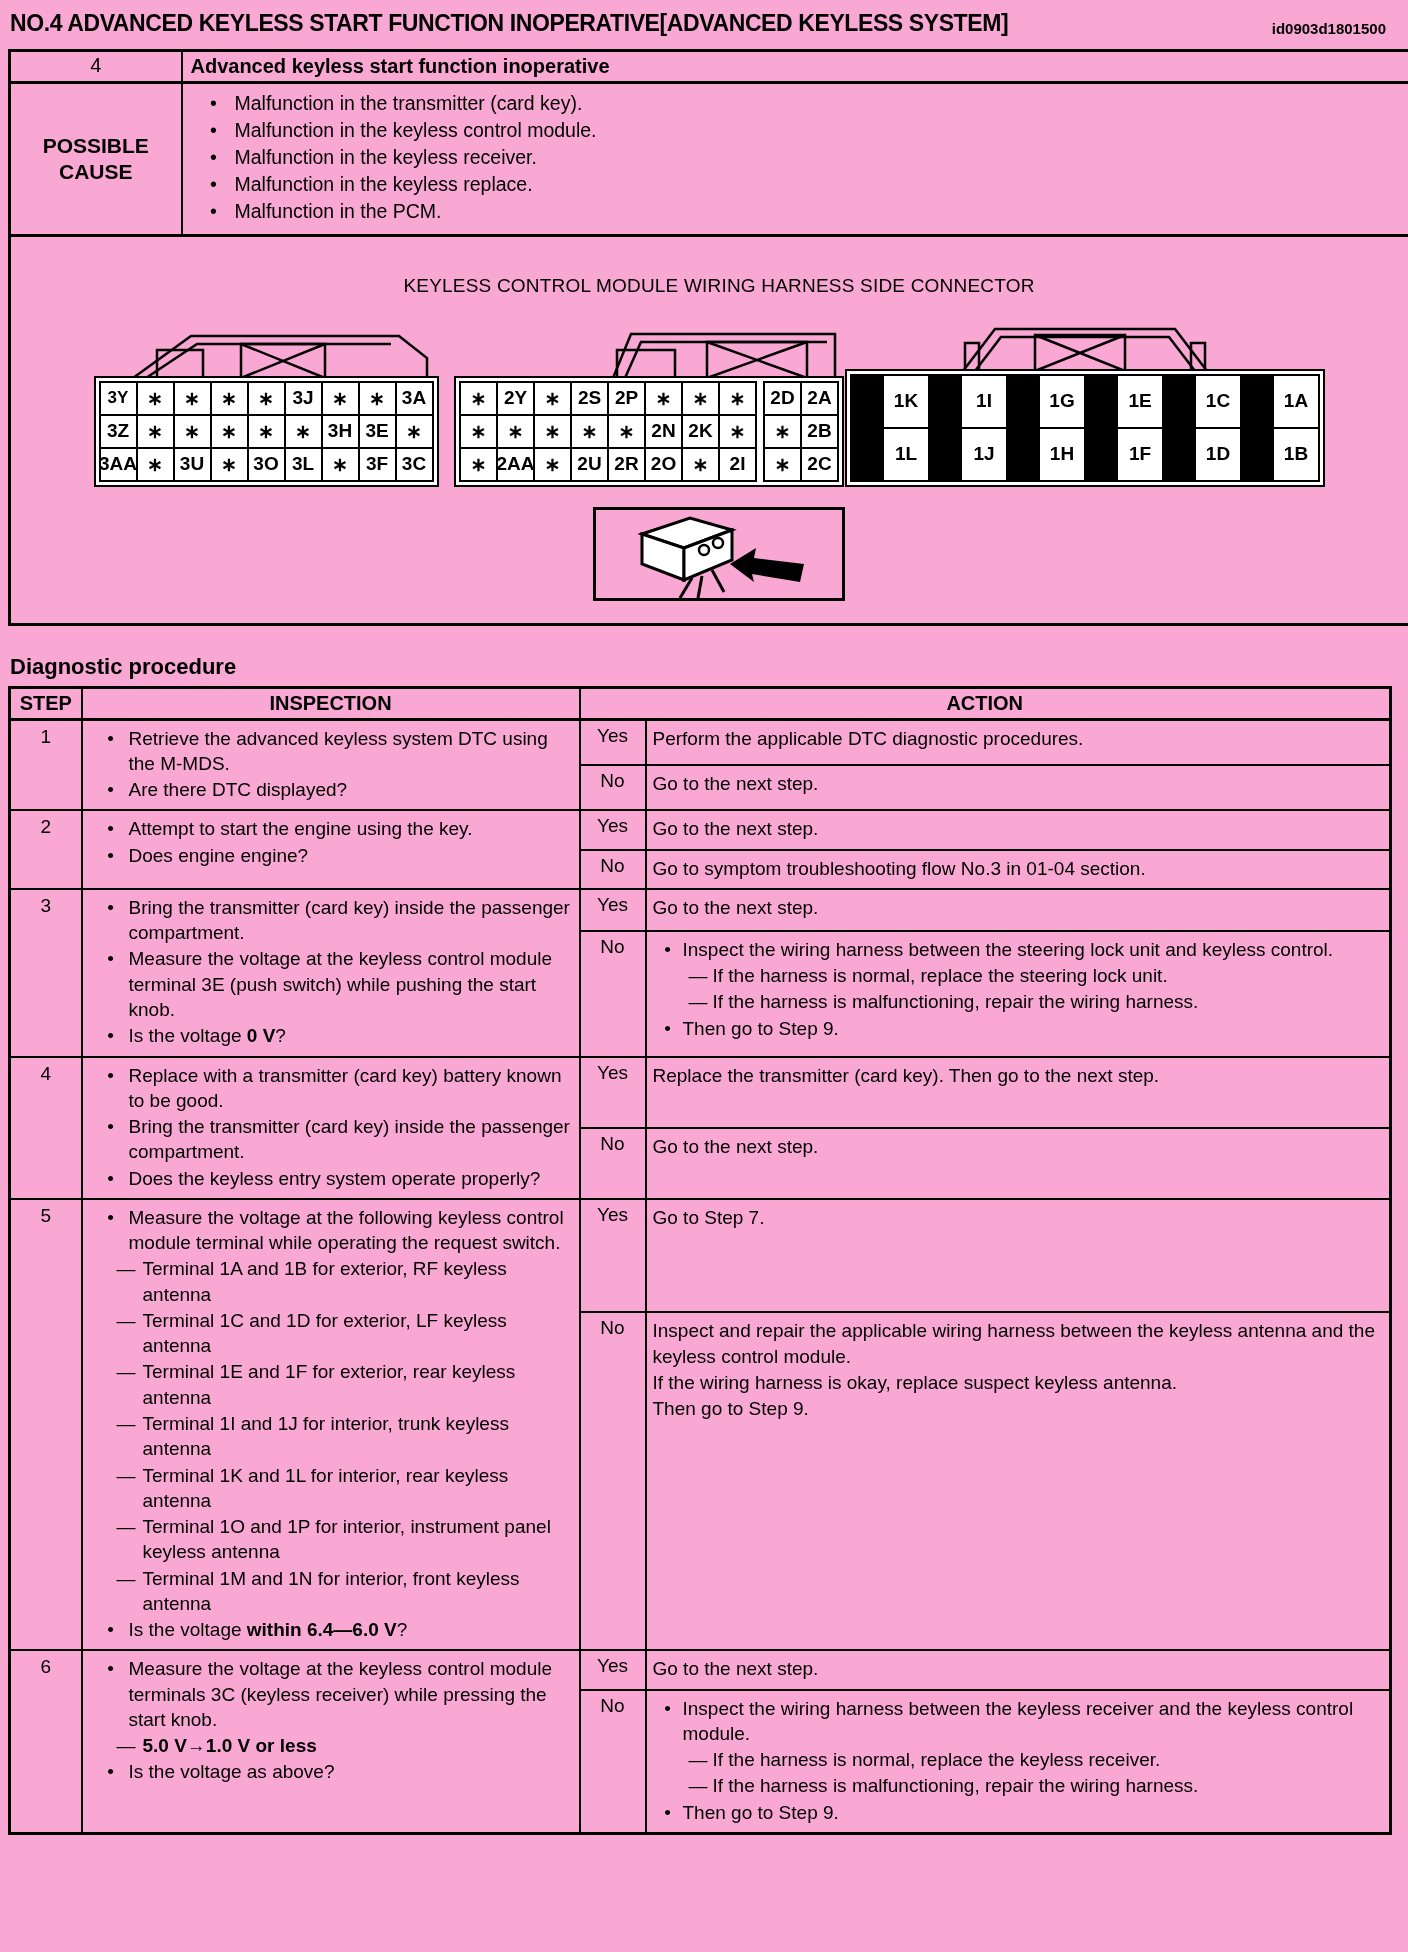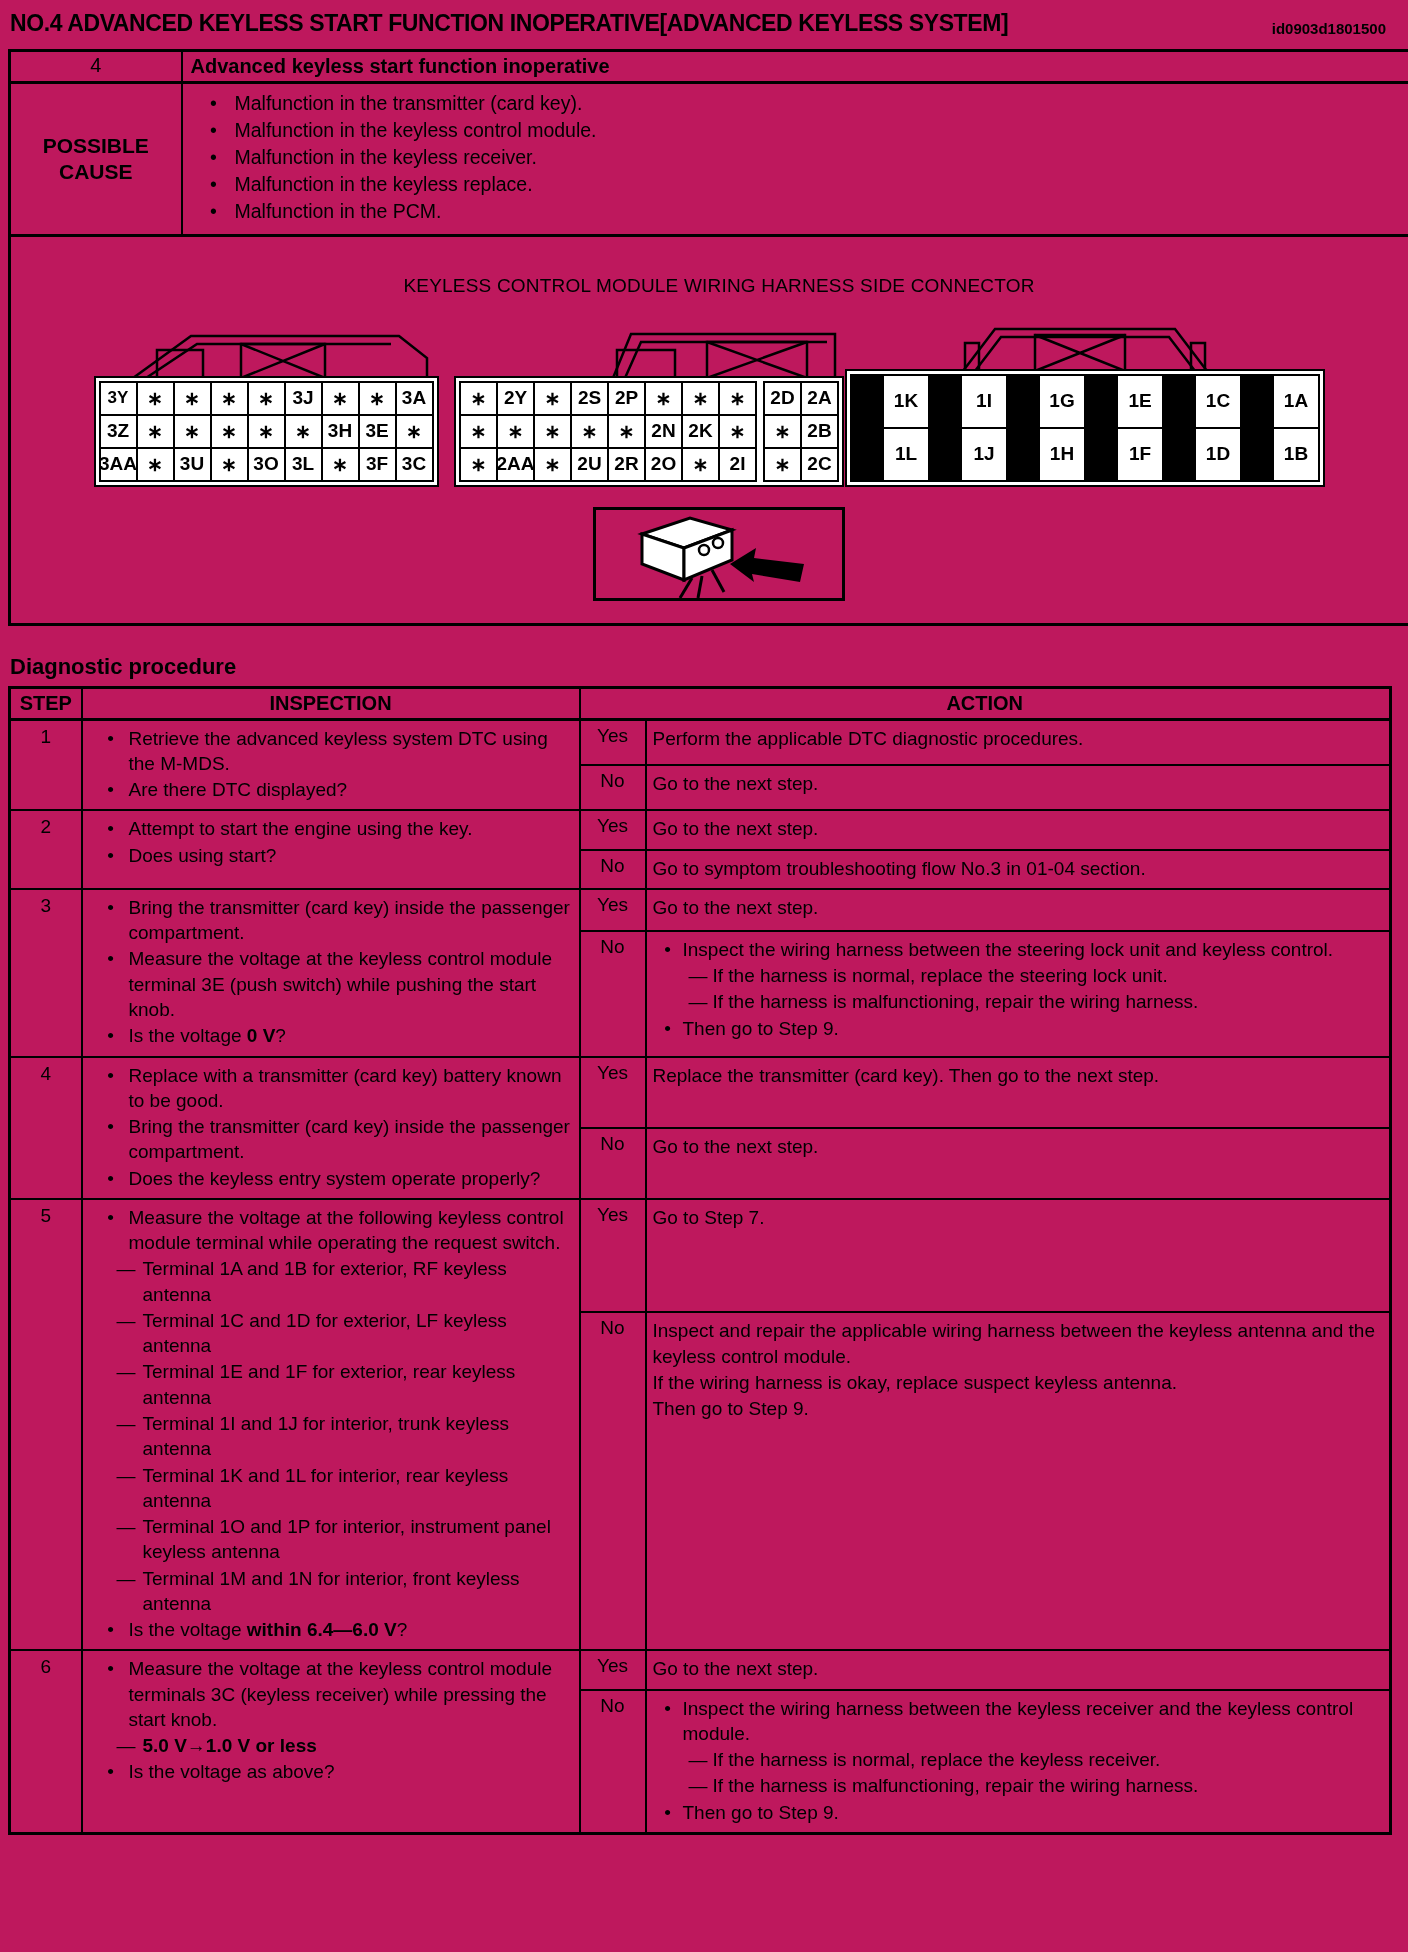--- a/index.html
+++ b/index.html
@@ -1,17 +1,17 @@
 <!DOCTYPE html>
 <html><head>
 <meta charset="utf-8">
 <style>
   * { box-sizing: border-box; }
   body { margin:0; background:#fff; color:#000; font-family:"Liberation Sans", sans-serif; }
-  .page { width:1408px; min-height:1952px; padding:8px 16px 12px 8px; background:#be185d; }
+  .page { width:1408px; min-height:1952px; padding:8px 16px 12px 8px; background:#f9a8d4; }
 
   
   .titlebar { display:flex; justify-content:space-between; align-items:flex-end; margin:2px 0 12px 2px; }
   .title { font-weight:bold; font-size:23px; letter-spacing:-0.4px; white-space:nowrap; }
   .docid { font-size:15px; font-weight:bold; padding:0 6px 0 0; }
 
   
   table.symptom { border-collapse:collapse; width:100%; border:3px solid #000; }
   .symptom td { border:2px solid #000; vertical-align:top; }
   .symptom .num { width:172px; text-align:center; font-size:20px; padding:2px; border-bottom:3px solid #000; }
@@ -301,21 +301,21 @@
         </tr>
         <tr>
           <td class="c-step" rowspan="2">2</td>
           <td class="c-insp" rowspan="2">
             <div class="line bullet">
               <span class="mk">•</span>
               <span class="txt"><span>Attempt to start the engine using the key.</span></span>
             </div>
             <div class="line bullet">
               <span class="mk">•</span>
-              <span class="txt"><span>Does using start?</span></span>
+              <span class="txt"><span>Does engine engine?</span></span>
             </div>
           </td>
           <td class="c-yn">Yes</td>
           <td class="c-act">
             <div class="line plain">
               <span class="txt"><span>Go to the next step.</span></span>
             </div>
           </td>
         </tr>
         <tr>

